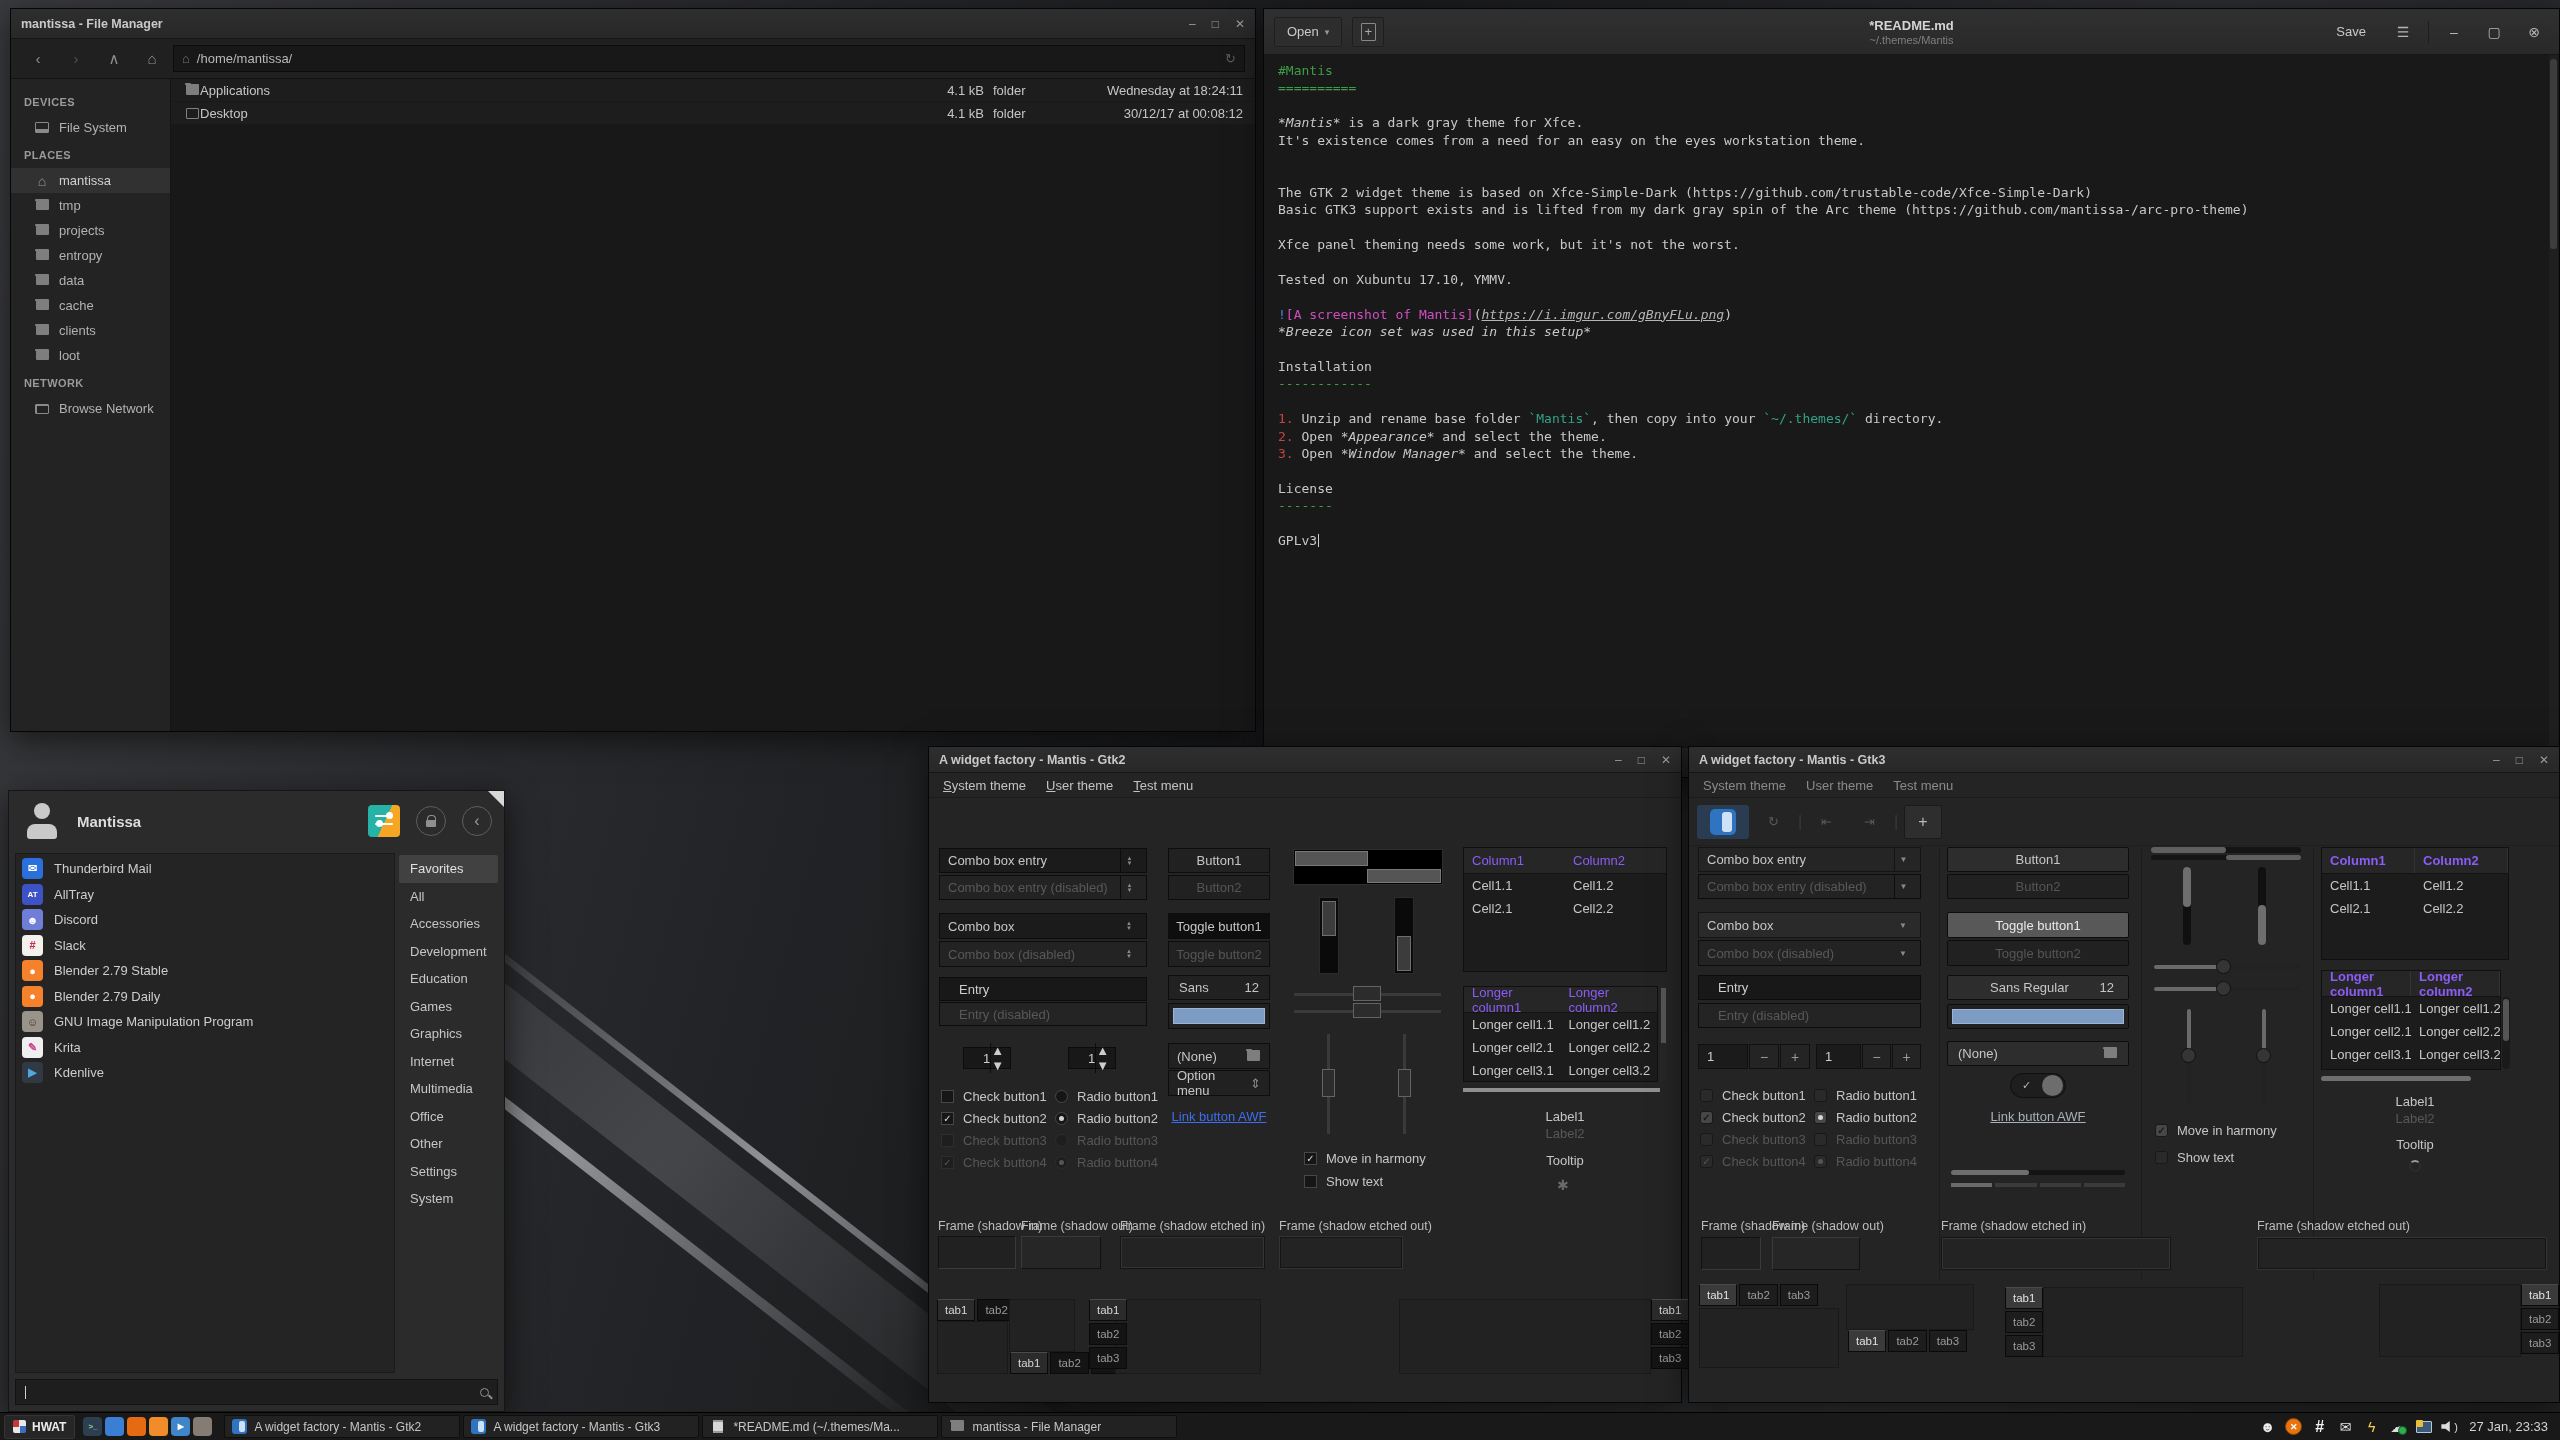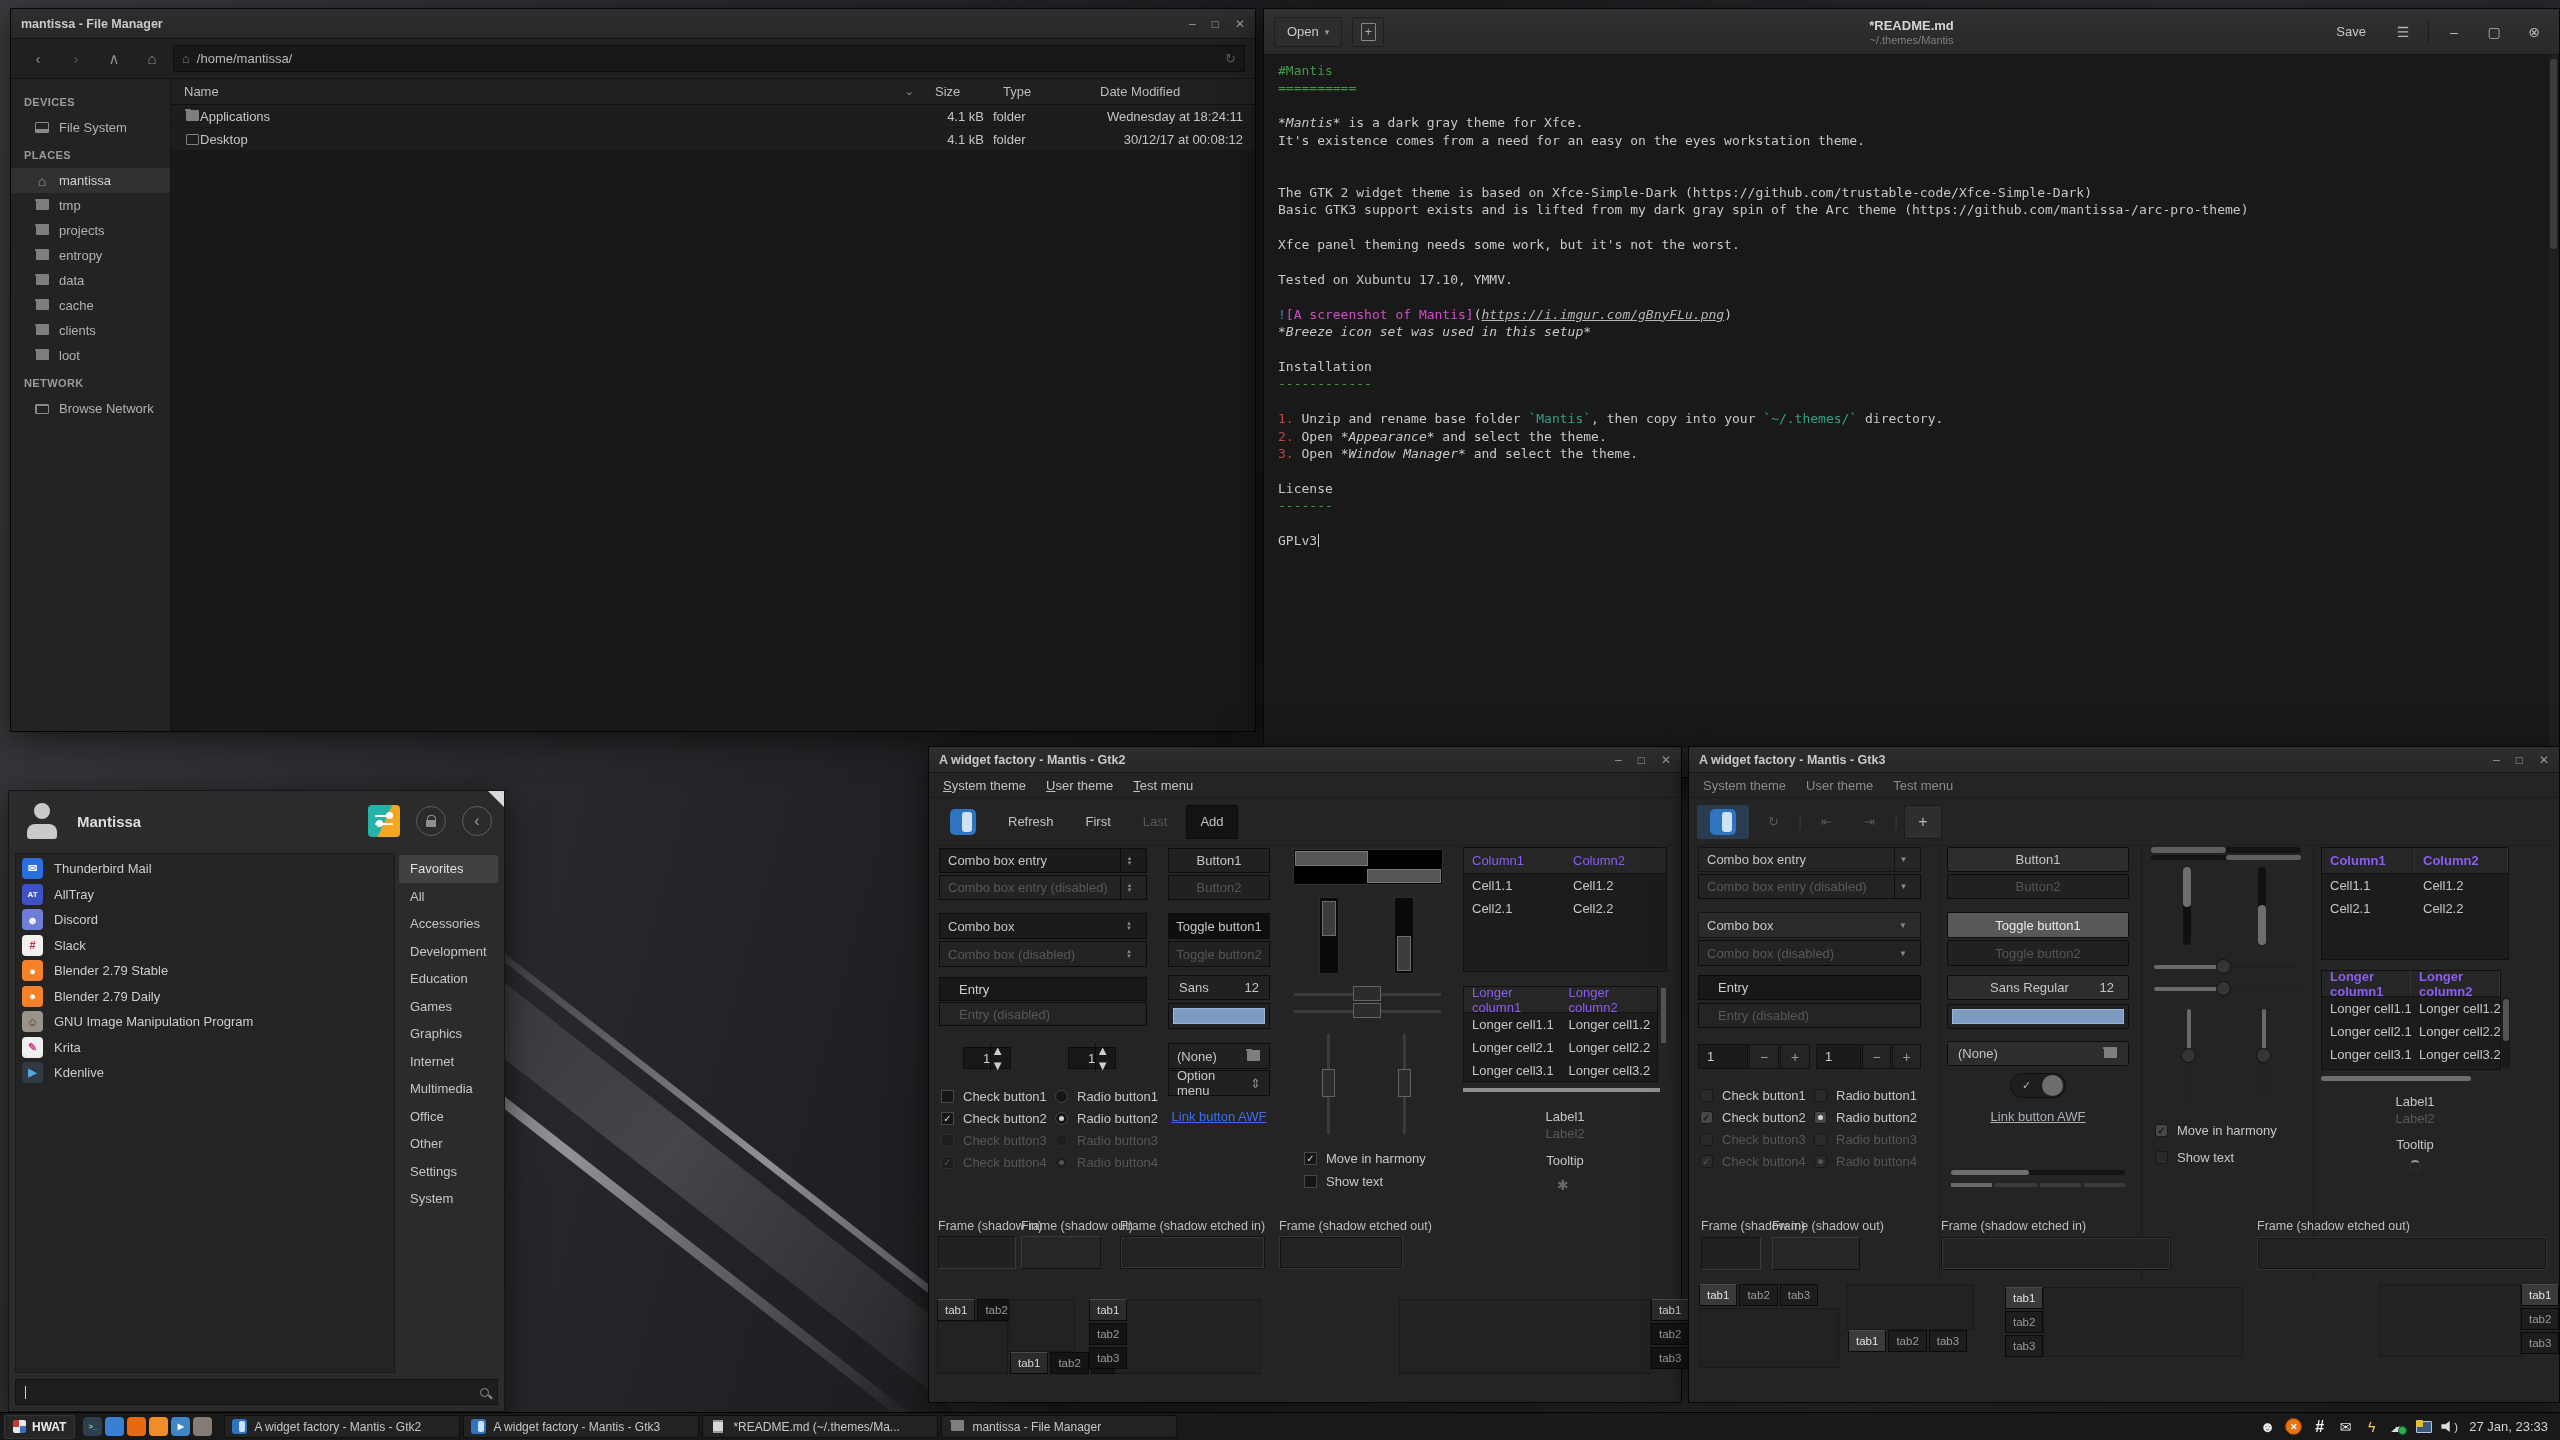--- a/index.html
+++ b/index.html
@@ -283,29 +283,20 @@
           <span class="sicon folder-icon"></span>
           <span>loot</span>
         </div>
         <div class="fm-sec-label">NETWORK</div>
         <div class="fm-side-item">
           <span class="sicon network-icon"></span>
           <span>Browse Network</span>
         </div>
       </div>
     <div id="fm-main">
-      <div class="fm-cols">
-        <span class="hc name">
-            <span>Name</span>
-            <span class="sortch">⌄</span>
-          </span>
-        <span class="hc">Size</span>
-        <span class="hc">Type</span>
-        <span class="hc">Date Modified</span>
-      </div>
       <div id="fm-rows">
           <div class="fm-row">
             <span class="fm-cell name">
               <span class="sicon folder-icon"></span>
               <span>Applications</span>
             </span>
             <span class="fm-cell size">4.1 kB</span>
             <span class="fm-cell type">folder</span>
             <span class="fm-cell date">Wednesday at 18:24:11</span>
           </div>
@@ -451,29 +442,20 @@
       <span class="wbtn">–</span>
       <span class="wbtn">□</span>
       <span class="wbtn">✕</span>
     </span>
   </div>
   <div class="menubar">
     <span class="mnem"><u>S</u>ystem theme</span>
     <span class="mnem"><u>U</u>ser theme</span>
     <span class="mnem"><u>T</u>est menu</span>
   </div>
-  <div class="gtoolbar">
-    <span class="tbtn">
-        <span class="awf-ico big"></span>
-      </span>
-    <span class="tbtn">Refresh</span>
-    <span class="tbtn">First</span>
-    <span class="tbtn dim">Last</span>
-    <span class="tbtn dark">Add</span>
-  </div>
   <div class="gcontent" style="top:100px">
 
     <div class="abs g2c" style="left:10px;top:1px;width:208px;height:25px">
         <span>Combo box entry</span>
         <span class="updn">▲<br>▼</span>
       </div>
     <div class="abs g2c dis" style="left:10px;top:28px;width:208px;height:25px">
         <span>Combo box entry (disabled)</span>
         <span class="updn">▲<br>▼</span>
       </div>

